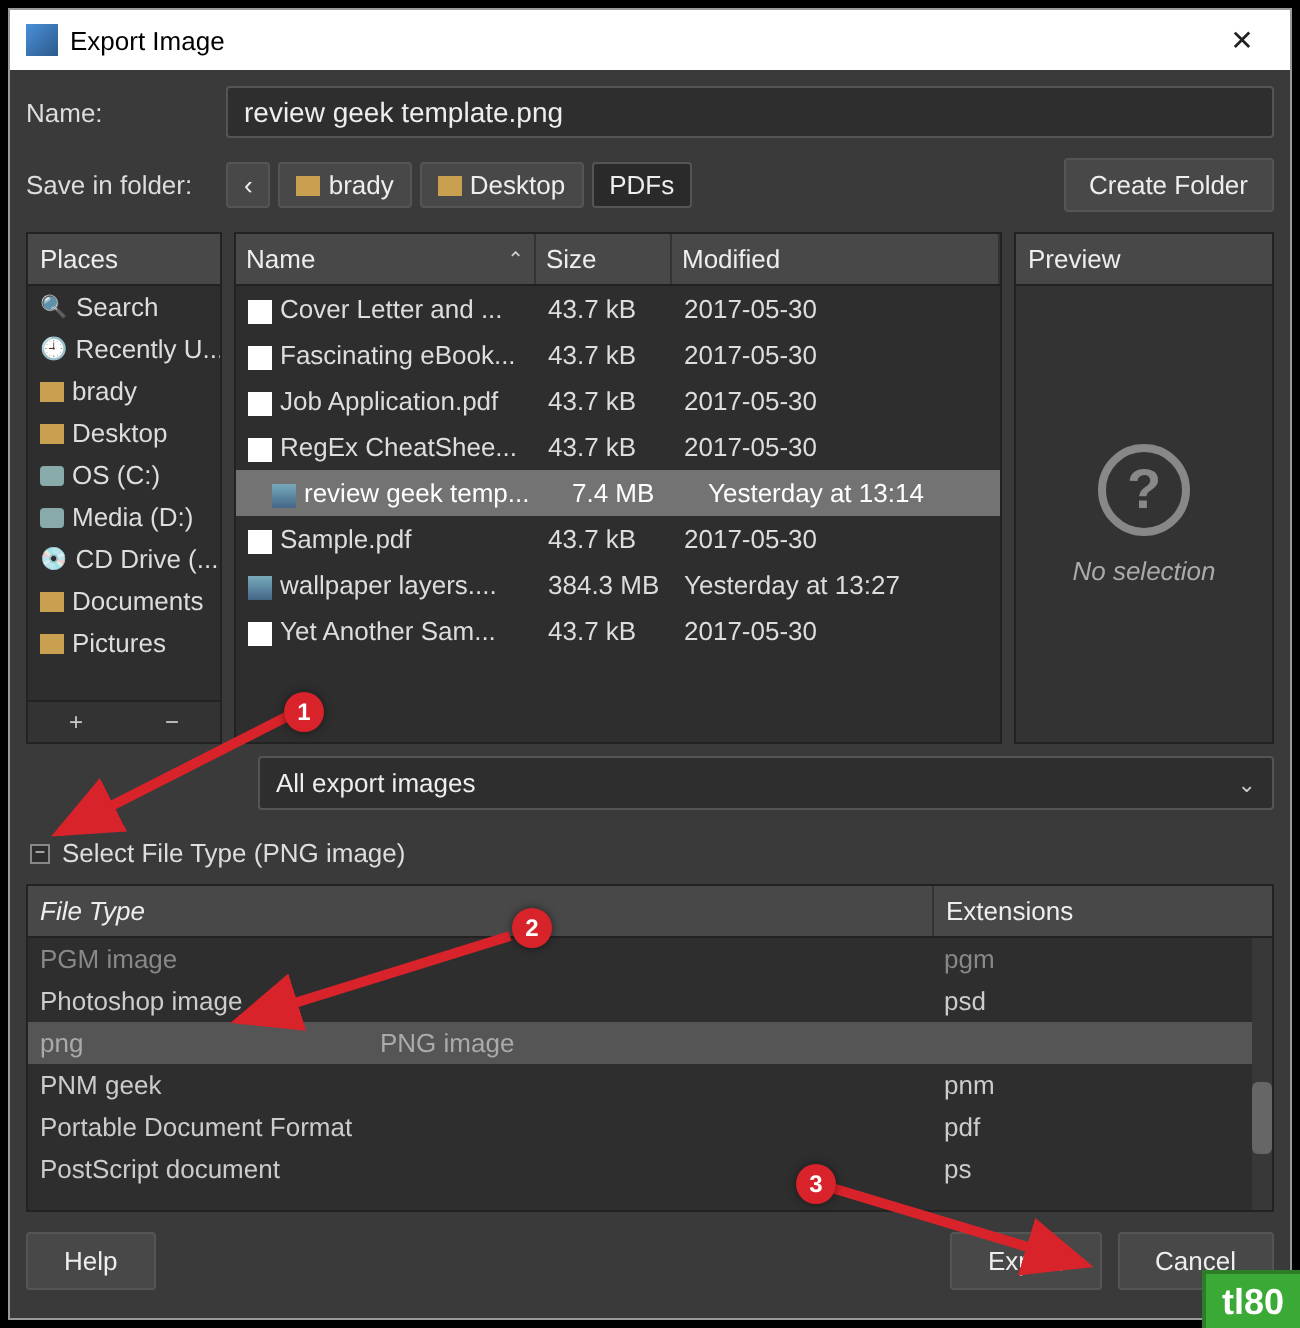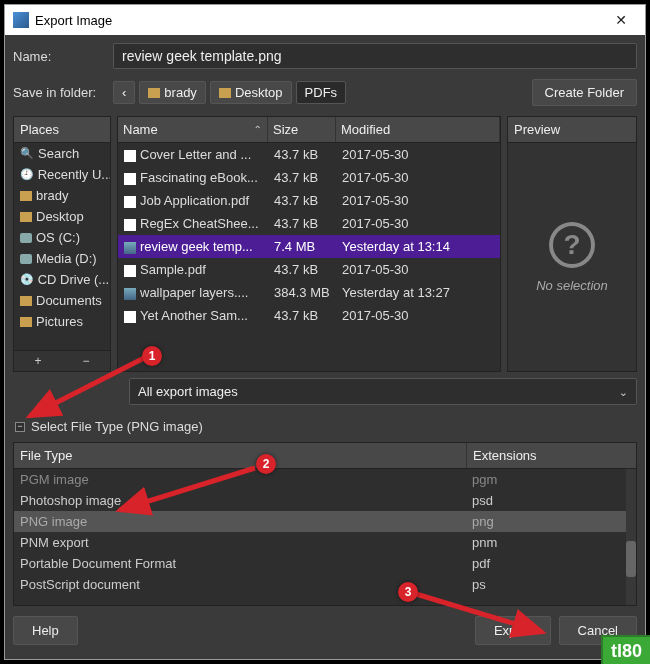--- a/index.html
+++ b/index.html
@@ -163,21 +163,21 @@
   .sort-arrow { font-size: 10px; color: #ccc; }
   .file-list { flex: 1; overflow: hidden; }
   .file-row {
     display: flex;
     padding: 2px 0;
     color: #ddd;
     font-size: 13px;
     align-items: center;
     cursor: pointer;
   }
-  .file-row.selected { background: #4c1d95; color: #fff; }
+  .file-row.selected { background: #737373; color: #fff; padding-left: 12px; }
   .file-row .fcol { padding: 2px 6px; overflow: hidden; white-space: nowrap; text-overflow: ellipsis; }
   .fcol-name { width: 150px; display: flex; align-items: flex-end; gap: 4px; }
   .fcol-size { width: 68px; }
   .fcol-mod { flex: 1; }
   .file-icon { width: 12px; height: 12px; background: #fff; display:inline-block; }
   .file-icon.img { background: linear-gradient(#7ab,#468); }
   .preview-panel {
     width: 130px;
     background: #333;
     border: 1px solid #222;
@@ -258,21 +258,21 @@
   .type-header-row {
     display: flex;
     background: #484848;
     border-bottom: 1px solid #222;
   }
   .type-header-row .tcol {
     padding: 5px 6px;
     color: #eee;
     font-size: 13px;
   }
-  .tcol-ft { flex: 1; }
+  .tcol-ft { flex: 1; font-style: italic; }
   .tcol-ext { width: 170px; border-left: 1px solid #333; }
   .type-body {
     flex: 1;
     overflow: hidden;
     position: relative;
   }
   .type-row {
     display: flex;
     color: #ccc;
     font-size: 13px;
@@ -555,25 +555,25 @@
       <div class="type-body" id="type-body">
         <div class="type-row dim">
             <div class="tcell tcell-ft">PGM image</div>
             <div class="tcell tcell-ext">pgm</div>
           </div>
           <div class="type-row">
             <div class="tcell tcell-ft">Photoshop image</div>
             <div class="tcell tcell-ext">psd</div>
           </div>
           <div class="type-row selected">
+            <div class="tcell tcell-ext">png</div>
             <div class="tcell tcell-ft">PNG image</div>
-            <div class="tcell tcell-ext">png</div>
           </div>
           <div class="type-row">
-            <div class="tcell tcell-ft">PNM export</div>
+            <div class="tcell tcell-ft">PNM geek</div>
             <div class="tcell tcell-ext">pnm</div>
           </div>
           <div class="type-row">
             <div class="tcell tcell-ft">Portable Document Format</div>
             <div class="tcell tcell-ext">pdf</div>
           </div>
           <div class="type-row">
             <div class="tcell tcell-ft">PostScript document</div>
             <div class="tcell tcell-ext">ps</div>
           </div>

